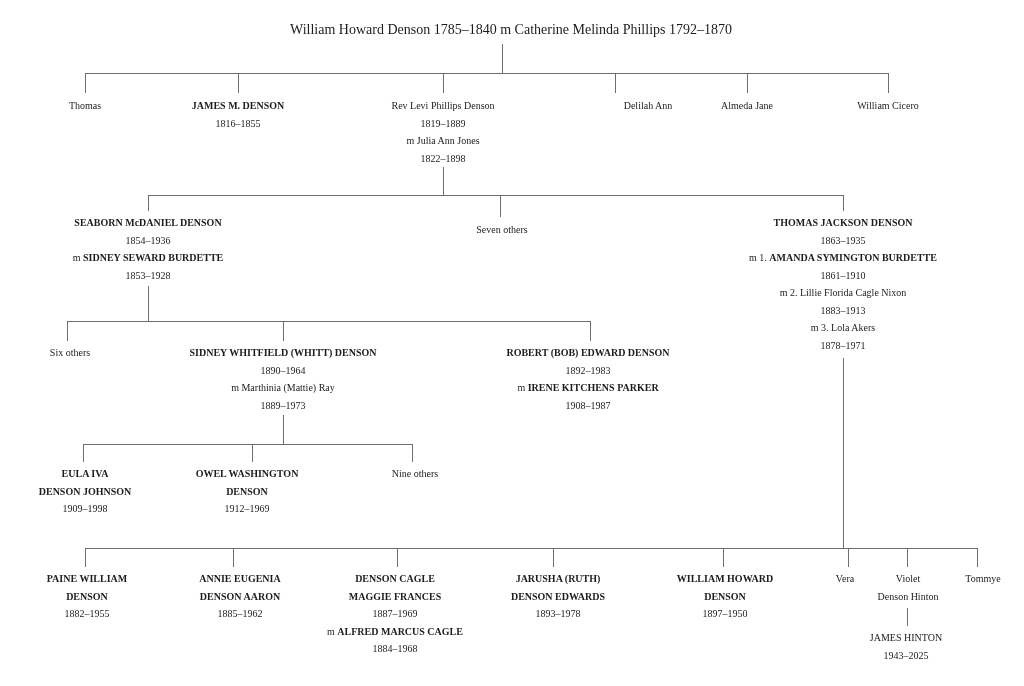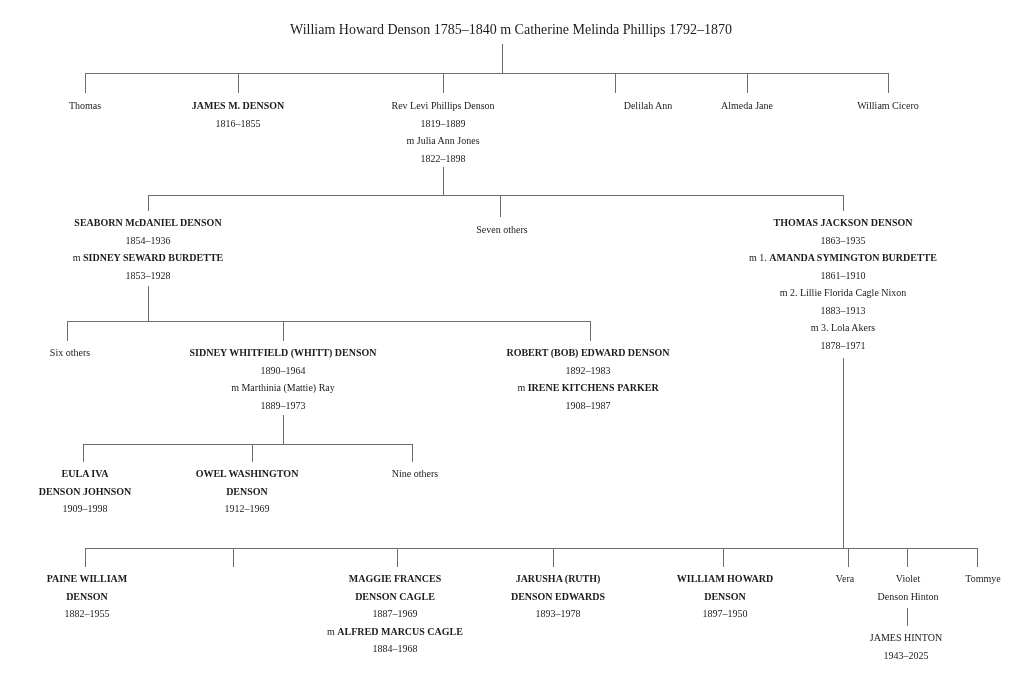--- a/index.html
+++ b/index.html
@@ -165,24 +165,29 @@
   <div class="node" style="left:415px;top:465px">
     <div>Nine others</div>
   </div>
 
   <div class="node" style="left:87px;top:570px">
     <div class="b">PAINE WILLIAM</div>
     <div class="b">DENSON</div>
     <div>1882–1955</div>
   </div>
 
+  <div class="node" style="left:240px;top:570px">
+    <div class="b">ANNIE EUGENIA</div>
+    <div class="b">DENSON AARON</div>
+    <div>1885–1962</div>
+  </div>
 
   <div class="node" style="left:395px;top:570px">
+    <div class="b">DENSON CAGLE</div>
     <div class="b">MAGGIE FRANCES</div>
-    <div class="b">DENSON CAGLE</div>
     <div>1887–1969</div>
     <div><span>m </span><span class="b">ALFRED MARCUS CAGLE</span></div>
     <div>1884–1968</div>
   </div>
 
   <div class="node" style="left:558px;top:570px">
     <div class="b">JARUSHA (RUTH)</div>
     <div class="b">DENSON EDWARDS</div>
     <div>1893–1978</div>
   </div>

